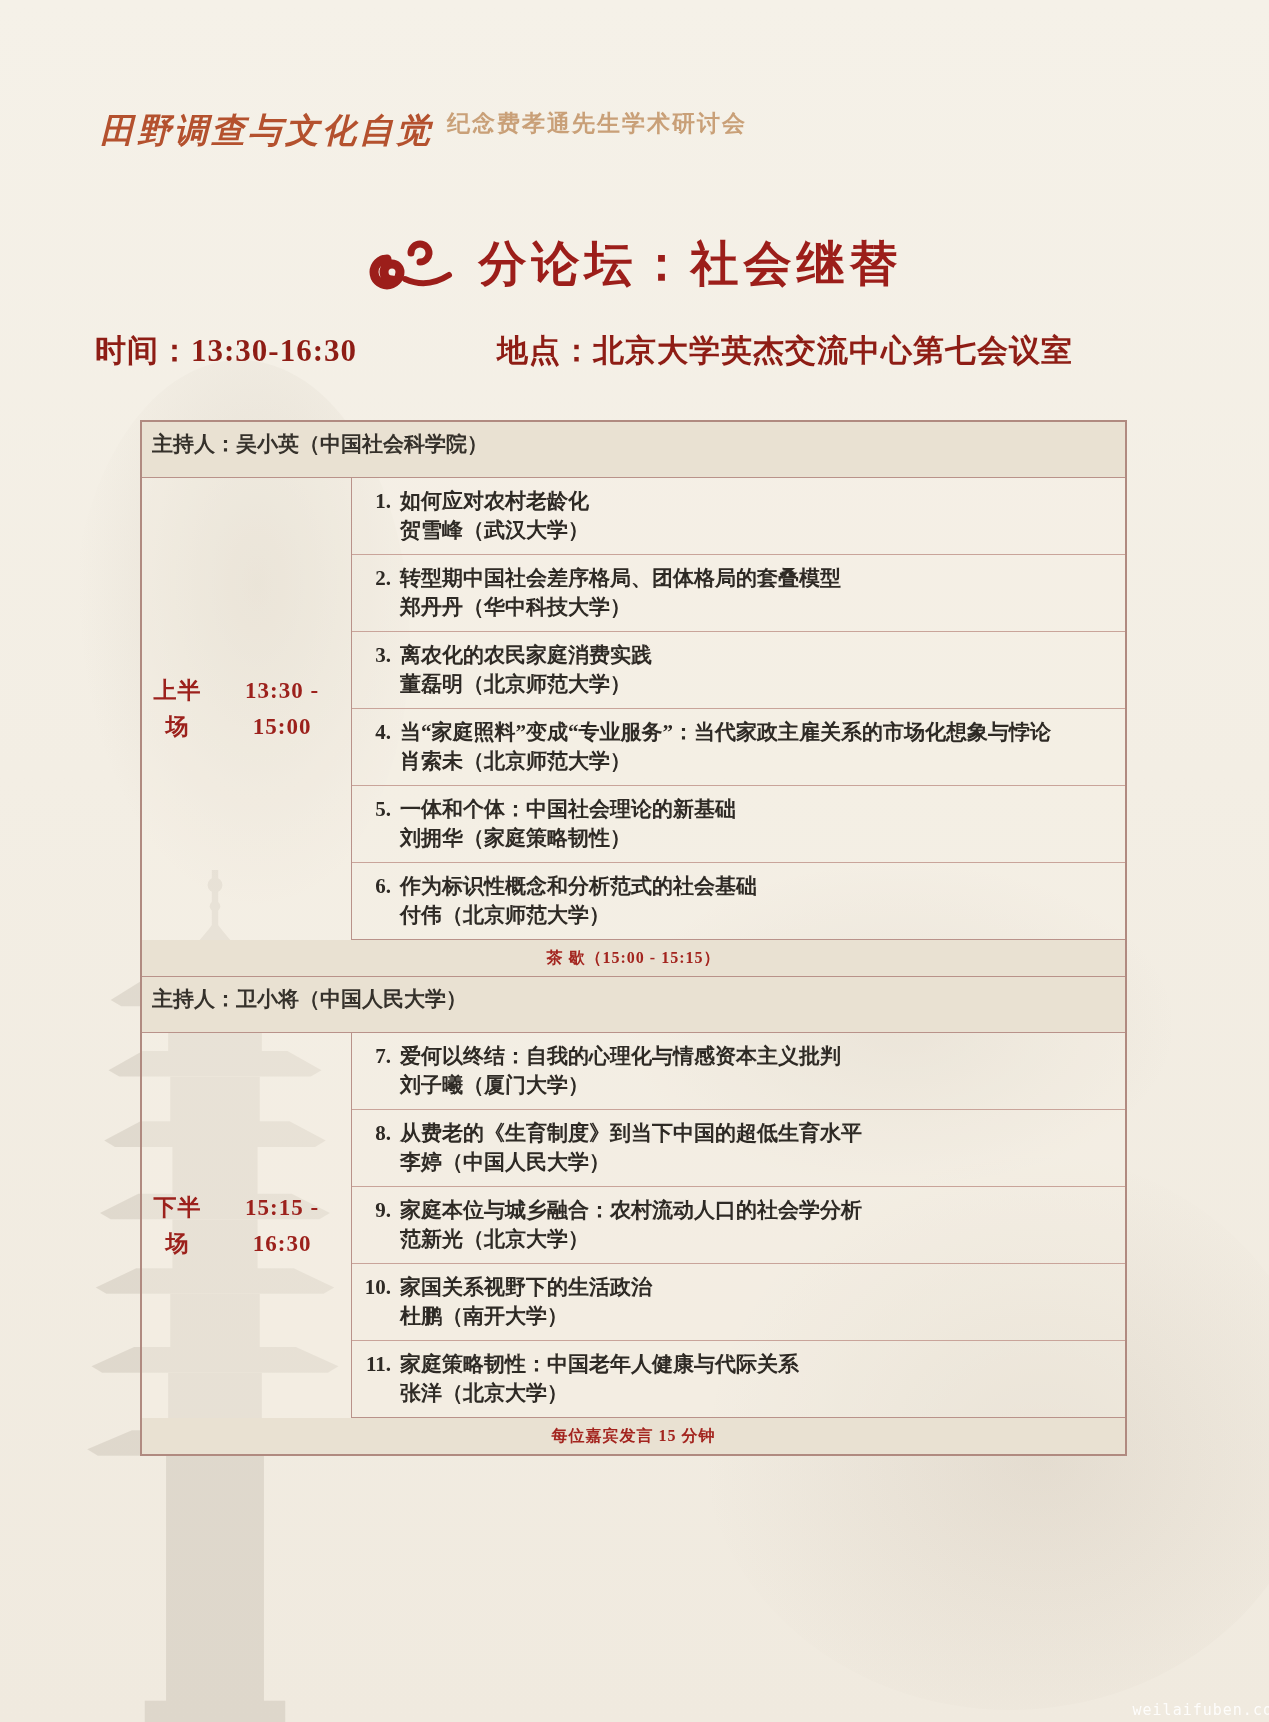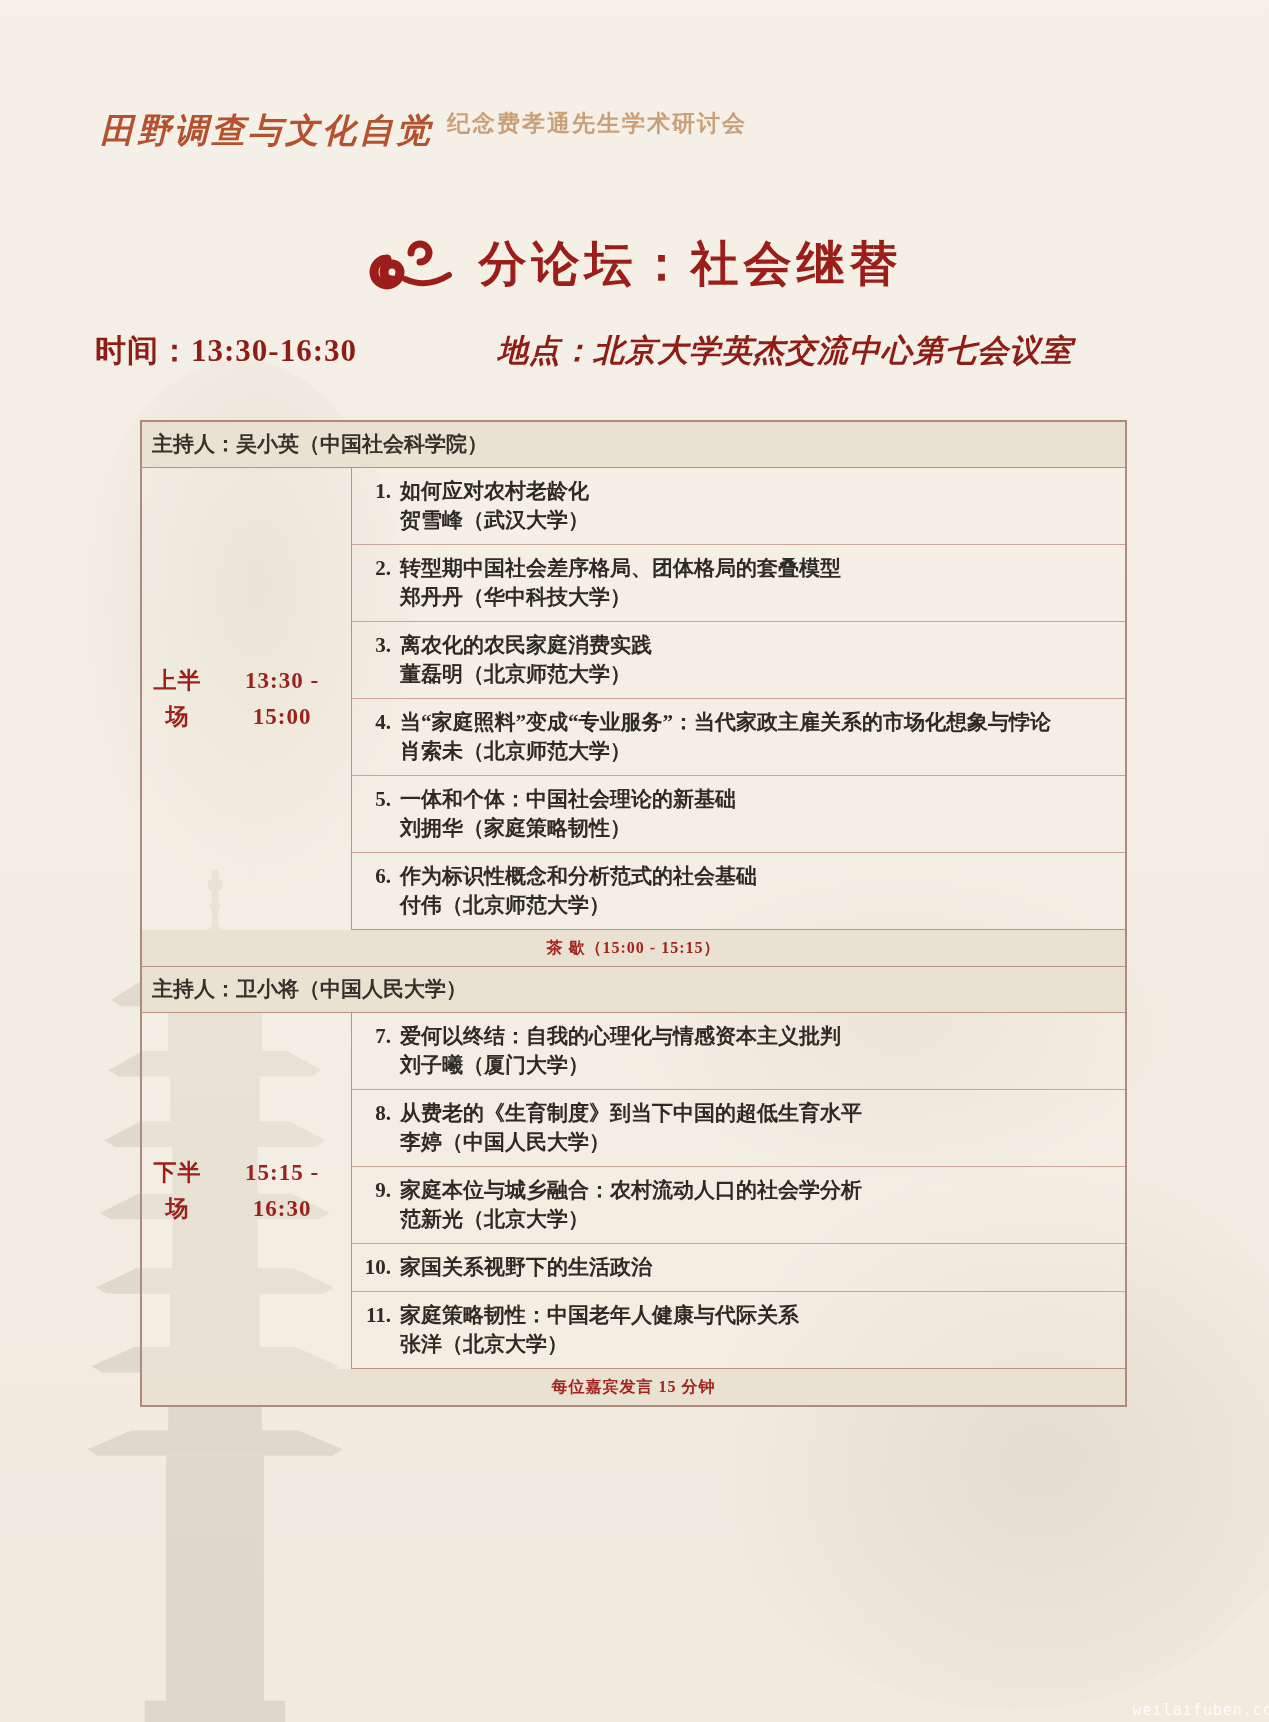--- a/index.html
+++ b/index.html
@@ -44,30 +44,30 @@
     display:flex; justify-content:center; align-items:center; gap:26px;
   }
   .page-title {
     font-size:48px; font-weight:bold; letter-spacing:5px; color:#9c1e1a;
   }
   .meta-row {
     margin-top:34px; padding-left:95px;
     display:flex; align-items:baseline;
     font-size:31px; font-weight:bold; color:#8e1d15; letter-spacing:1px;
   }
-  .meta-location { margin-left:140px;font-style:italic; }
+  .meta-location { margin-left:140px; }
   
   .schedule {
     margin:48px 0 0 140px; width:987px;
     border:2px solid #b08a80;
     background:rgba(245,240,230,0.35);
   }
   .mod-row {
     background:#e9e1d2;
-    padding:8px 14px 9px 10px;
+    padding:8px 14px 19px 10px;
     font-size:21px; font-weight:bold; color:#35312b;
     border-bottom:1px solid #b9928a;
   }
   .session-body { display:flex; }
   .period-cell {
     width:210px; flex:none;
     border-right:1px solid #b9928a;
     display:flex; flex-direction:row; justify-content:center; align-items:center;
     text-align:center; color:#9c211c; font-weight:bold;
     font-size:23px; line-height:1.55; letter-spacing:1px;
@@ -246,20 +246,21 @@
           <span class="talk-body">
             <div>家庭本位与城乡融合：农村流动人口的社会学分析</div>
             <div>范新光（北京大学）</div>
           </span>
         </div>
 
         <div class="talk">
           <span class="talk-no">10.</span>
           <span class="talk-body">
             <div>家国关系视野下的生活政治</div>
+            <div>杜鹏（南开大学）</div>
           </span>
         </div>
 
         <div class="talk">
           <span class="talk-no">11.</span>
           <span class="talk-body">
             <div>家庭策略韧性：中国老年人健康与代际关系</div>
             <div>张洋（北京大学）</div>
           </span>
         </div>

